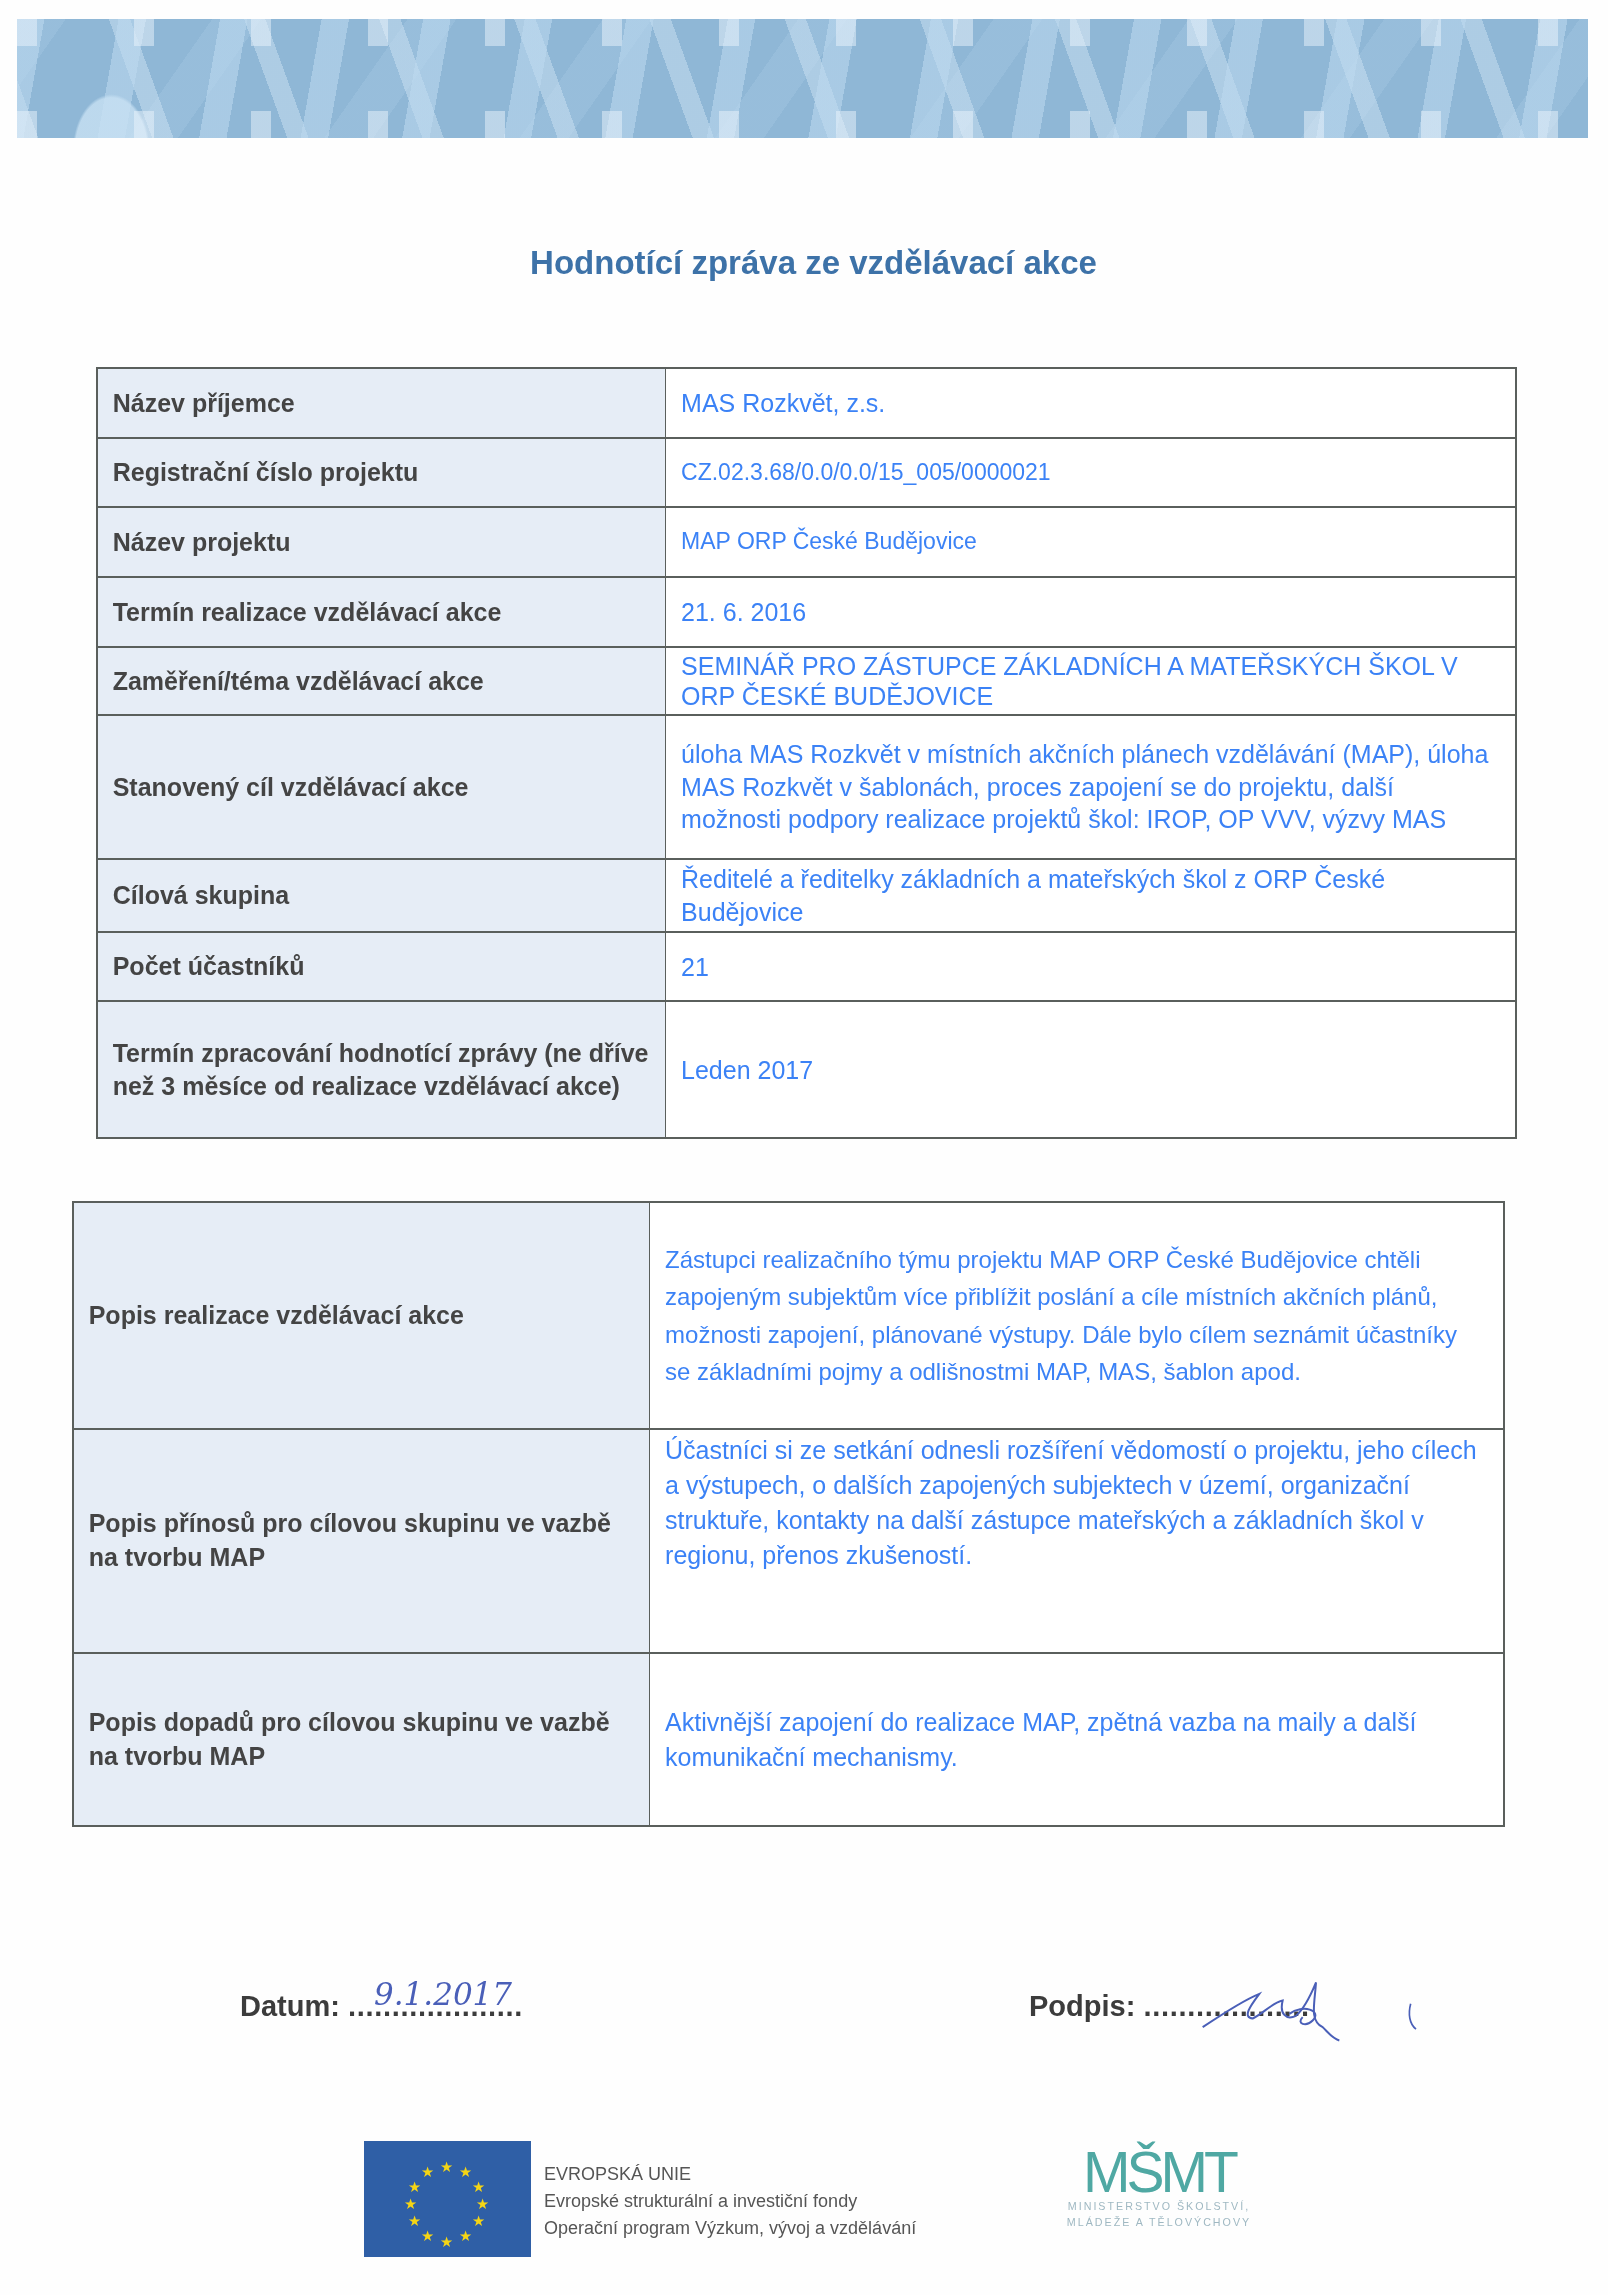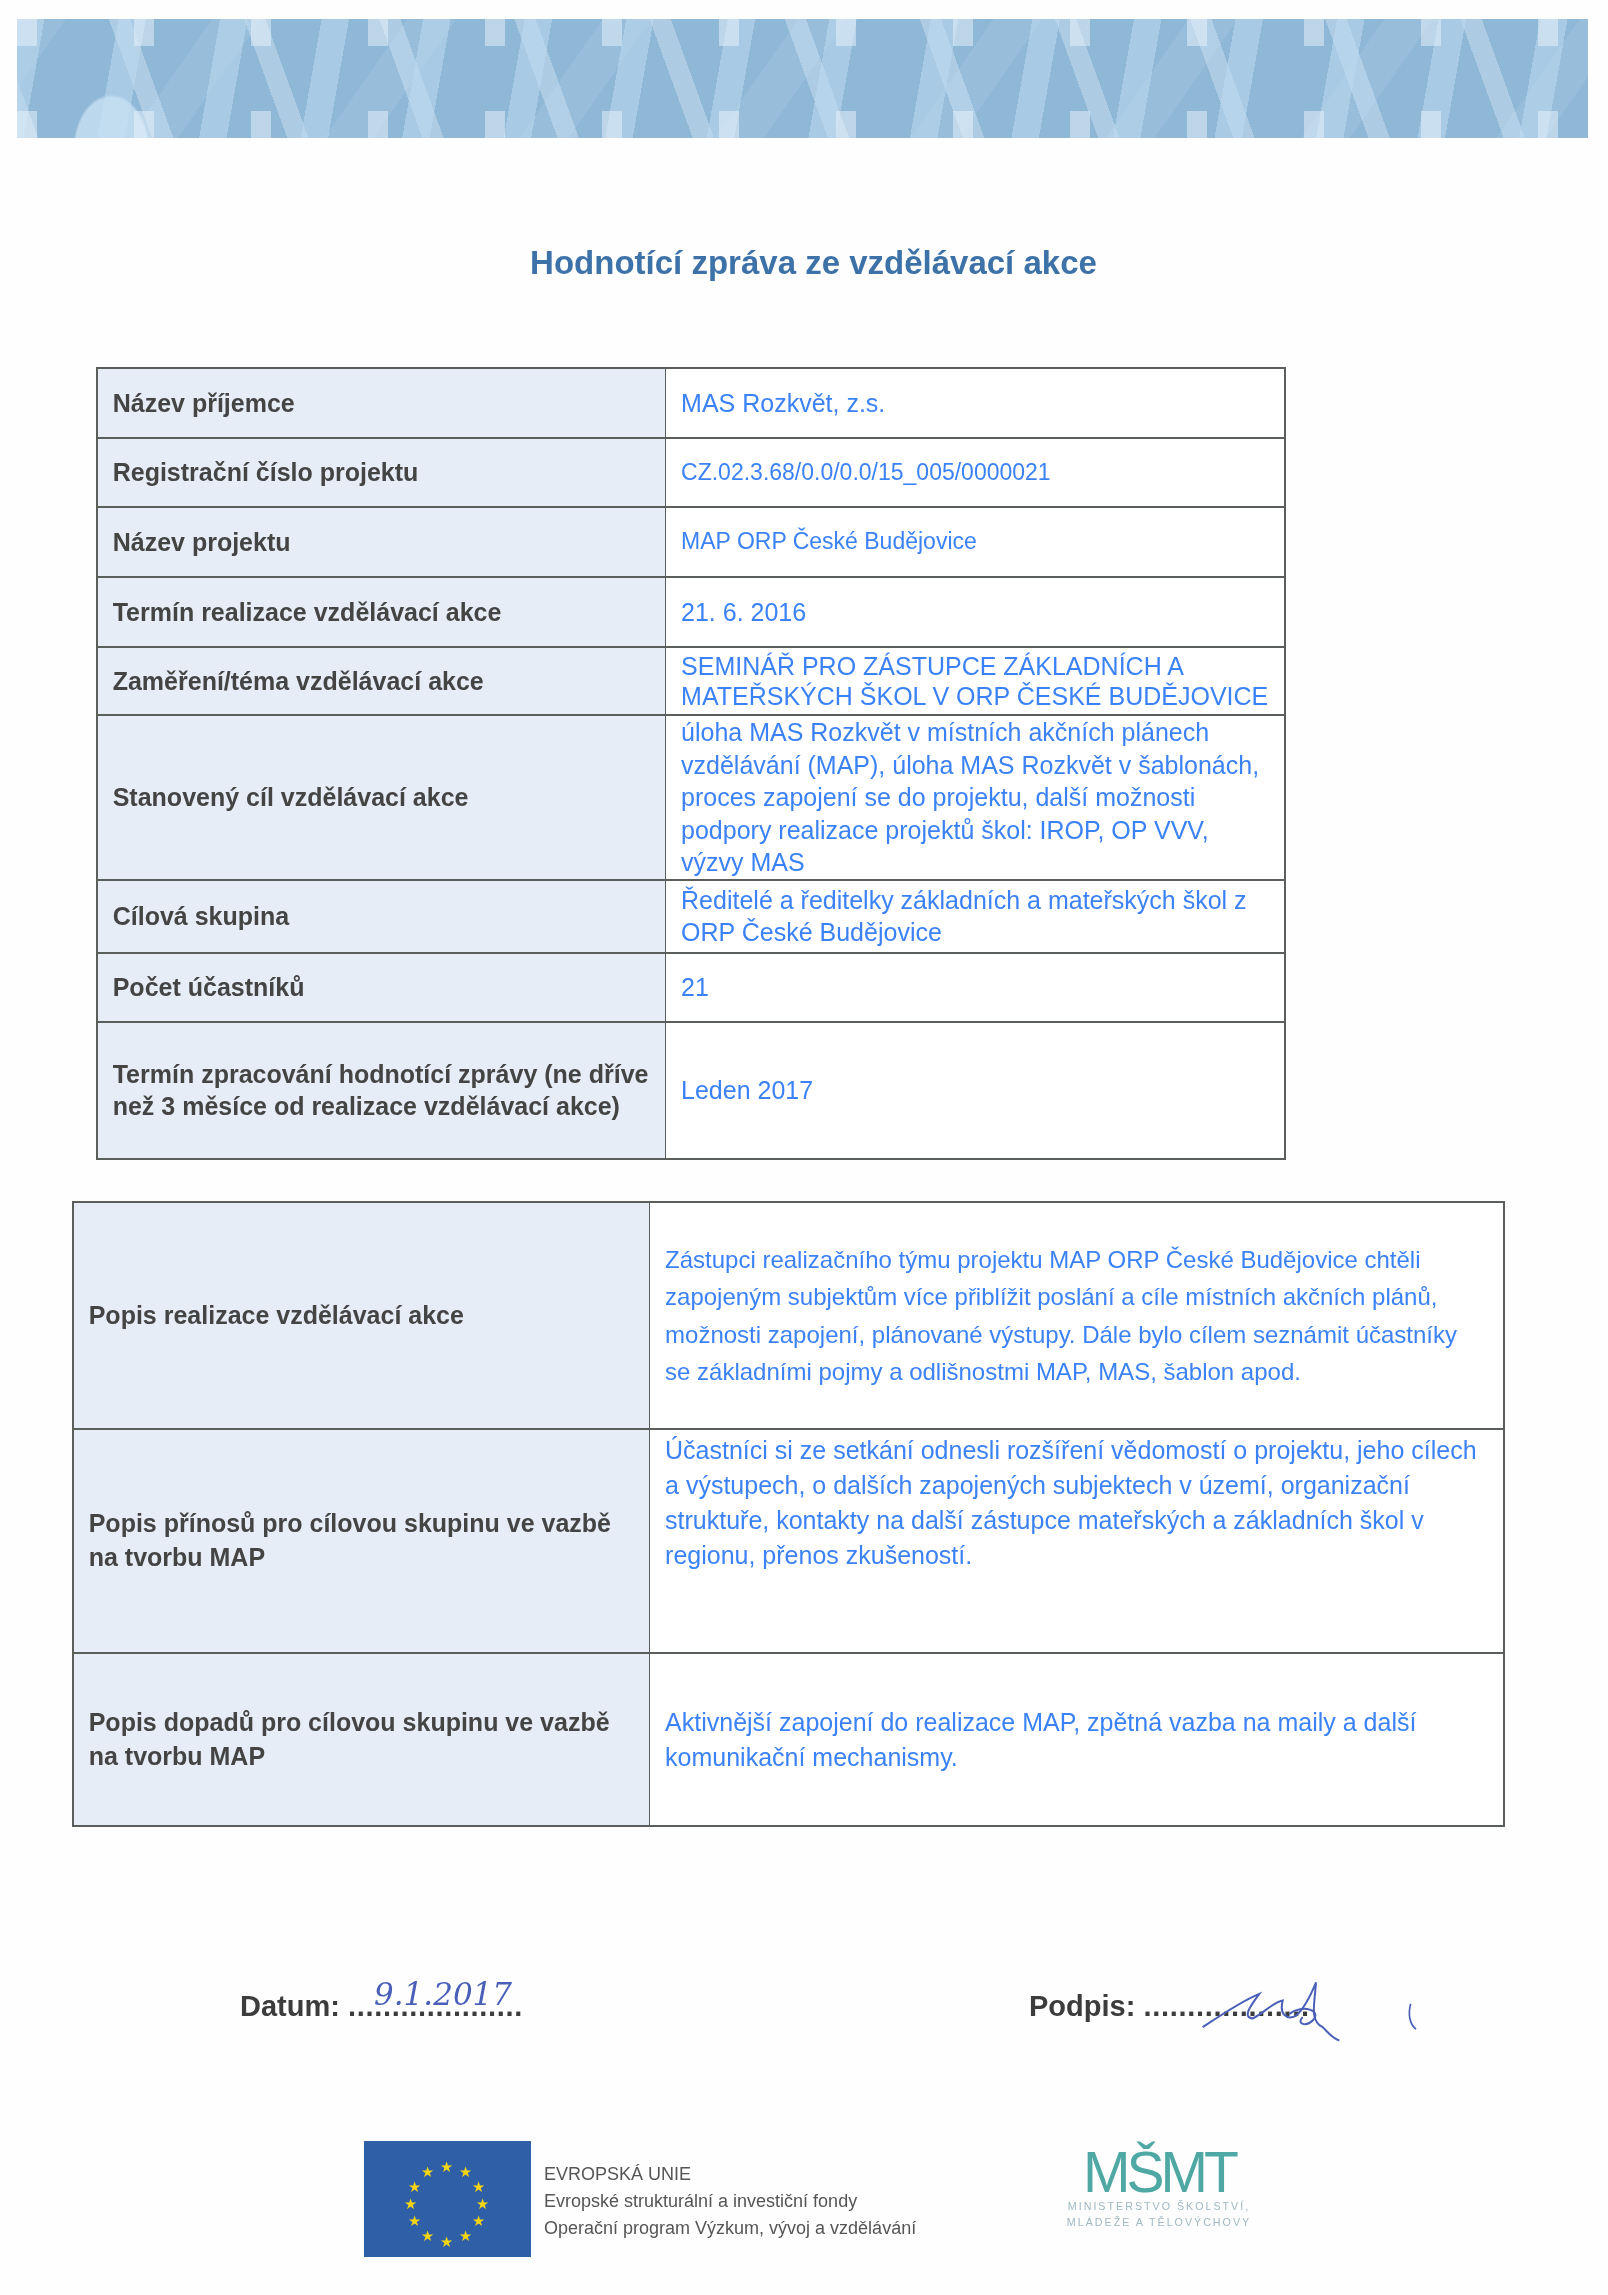--- a/index.html
+++ b/index.html
@@ -14,21 +14,21 @@
       #8fb7d6; }
   .banner .dots { position:absolute; left:0; right:0; height:27px; background:
       repeating-linear-gradient(90deg, rgba(235,244,252,.9) 0 20px, transparent 20px 117px); opacity:.55; }
   .banner .dots.top { top:0; } .banner .dots.bot { bottom:0; }
   .title { position:absolute; left:0; width:1609px; top:244px; text-align:center;
     font-size:33px; font-weight:bold; color:#3d72a8;margin-left:9px; }
   table { position:absolute; border-collapse:collapse; }
   td { border:2.7px solid #5a5f5c; padding:0 14.7px; vertical-align:middle; }
   td.lbl { background:#e6edf6; font-weight:bold; font-size:25px; color:#444; border-right-width:1.3px; }
   td.val { background:#ffffff; font-size:25px; color:#3b82f6; border-left-width:1.3px; line-height:1.36; }
-  #t1 { left:96px; top:367px; width:1190px;padding-left:48px; }
+  #t1 { left:96px; top:367px; width:1421px;padding-left:48px; }
   #t1 td.lbl { width:538px; }
   #t2 { left:72px; top:1201px; width:1433px; }
   #t2 td.lbl { width:546px; }
   .val.small { font-size:23px; }
   .val.calib { font-size:24px; line-height:1.55; }
   .sig { position:absolute; top:1990px; font-size:29px; font-weight:bold; color:#3c3c3c; }
   .sig .dots { letter-spacing:0.7px; }
   .hand { position:absolute; font-family:"DejaVu Serif", serif; font-style:italic; color:#4a5fb8; font-size:31px; }
   .eu-flag { position:absolute; left:364px; top:2141px; width:167px; height:116px; background:#2f5fa6; }
   .eu-flag .star { position:absolute; color:#f5d515; font-size:14.7px; line-height:1; }

